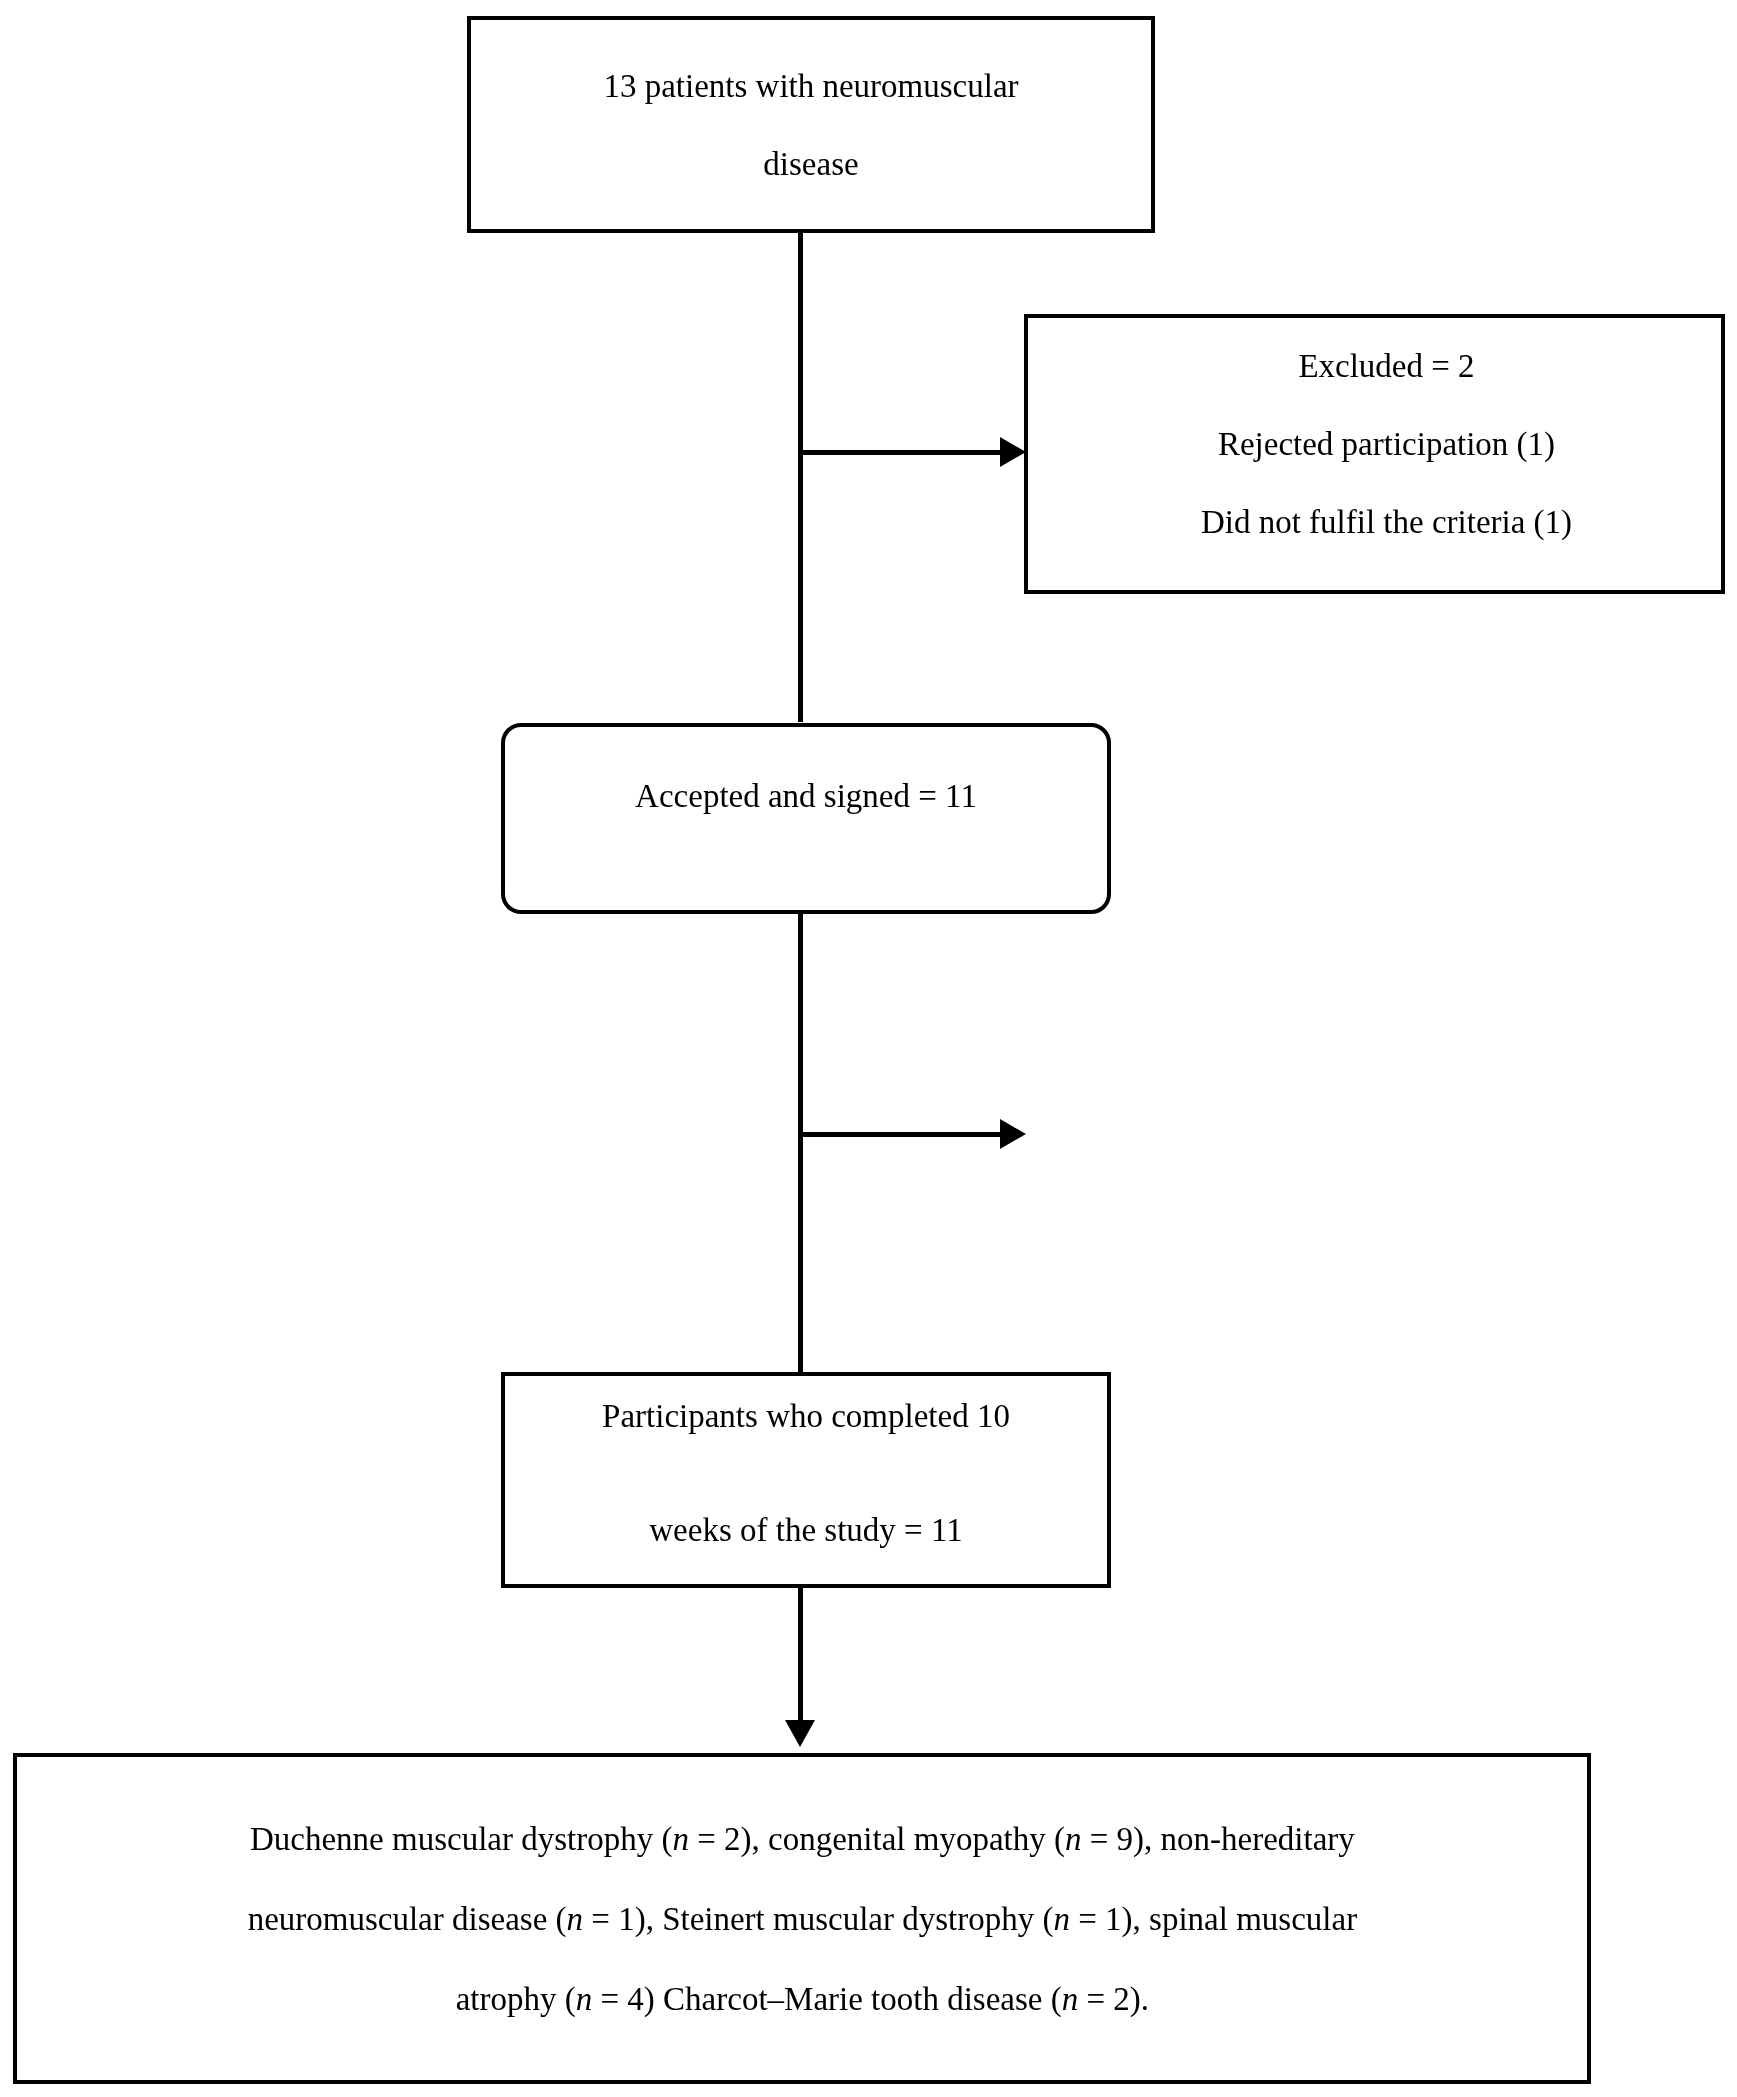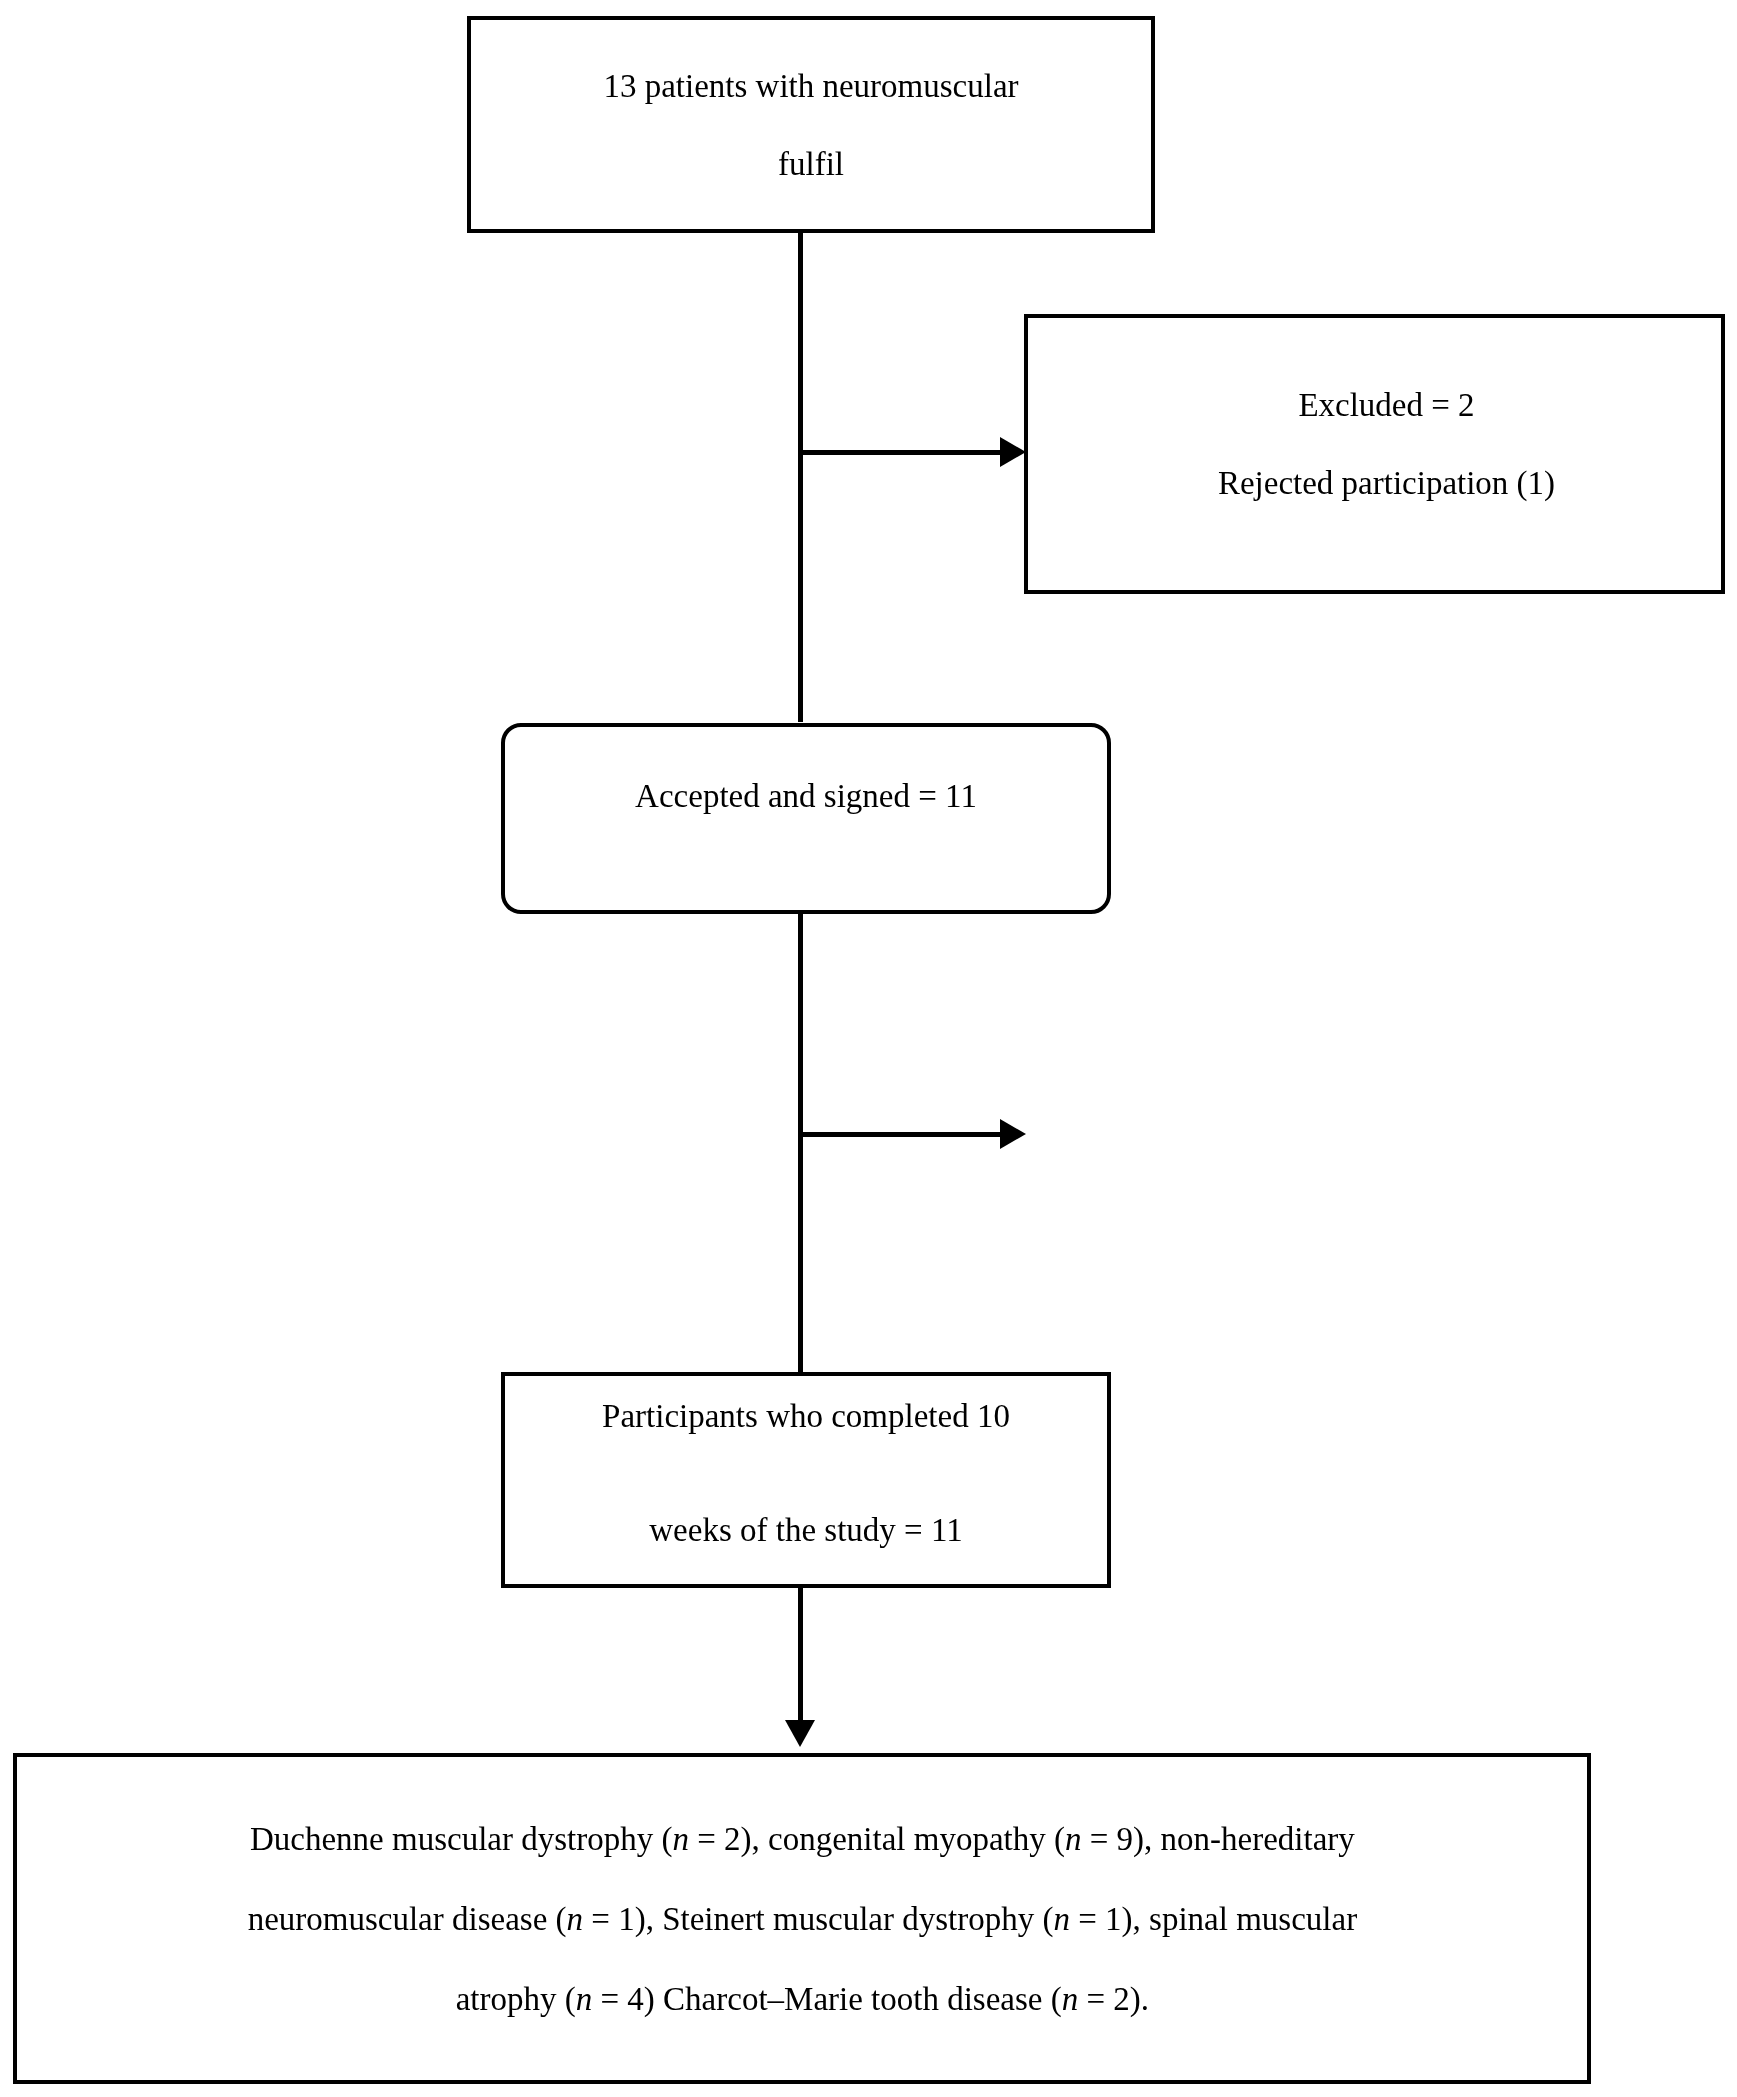--- a/index.html
+++ b/index.html
@@ -69,31 +69,32 @@
   #conn-completed-diagnoses { left: 798px; top: 1588px; width: 4.5px; height: 133px; }
   #arrow-diagnoses-head  { left: 785px; top: 1720px; }
 </style>
 </head>
 <body>
 
 <div class="canvas">
 
   <div class="box" id="box-enrollment">
       <div class="tline">13 patients with neuromuscular</div>
-      <div class="tline">fulfil</div>
+      <div class="tline">disease</div>
     </div>
 
   <div class="vline" id="conn-enroll-accepted"></div>
 
   <div class="hline" id="branch-excluded-line"></div>
   <div class="arrow-right" id="branch-excluded-head"></div>
 
   <div class="box" id="box-excluded">
       <div class="tline">Excluded = 2</div>
       <div class="tline">Rejected participation (1)</div>
+      <div class="tline">Did not fulfil the criteria (1)</div>
     </div>
 
   <div class="box" id="box-accepted">
       <div class="tline">Accepted and signed = 11</div>
     </div>
 
   <div class="vline" id="conn-accepted-completed"></div>
 
   <div class="hline" id="branch-consent-line"></div>
   <div class="arrow-right" id="branch-consent-head"></div>

